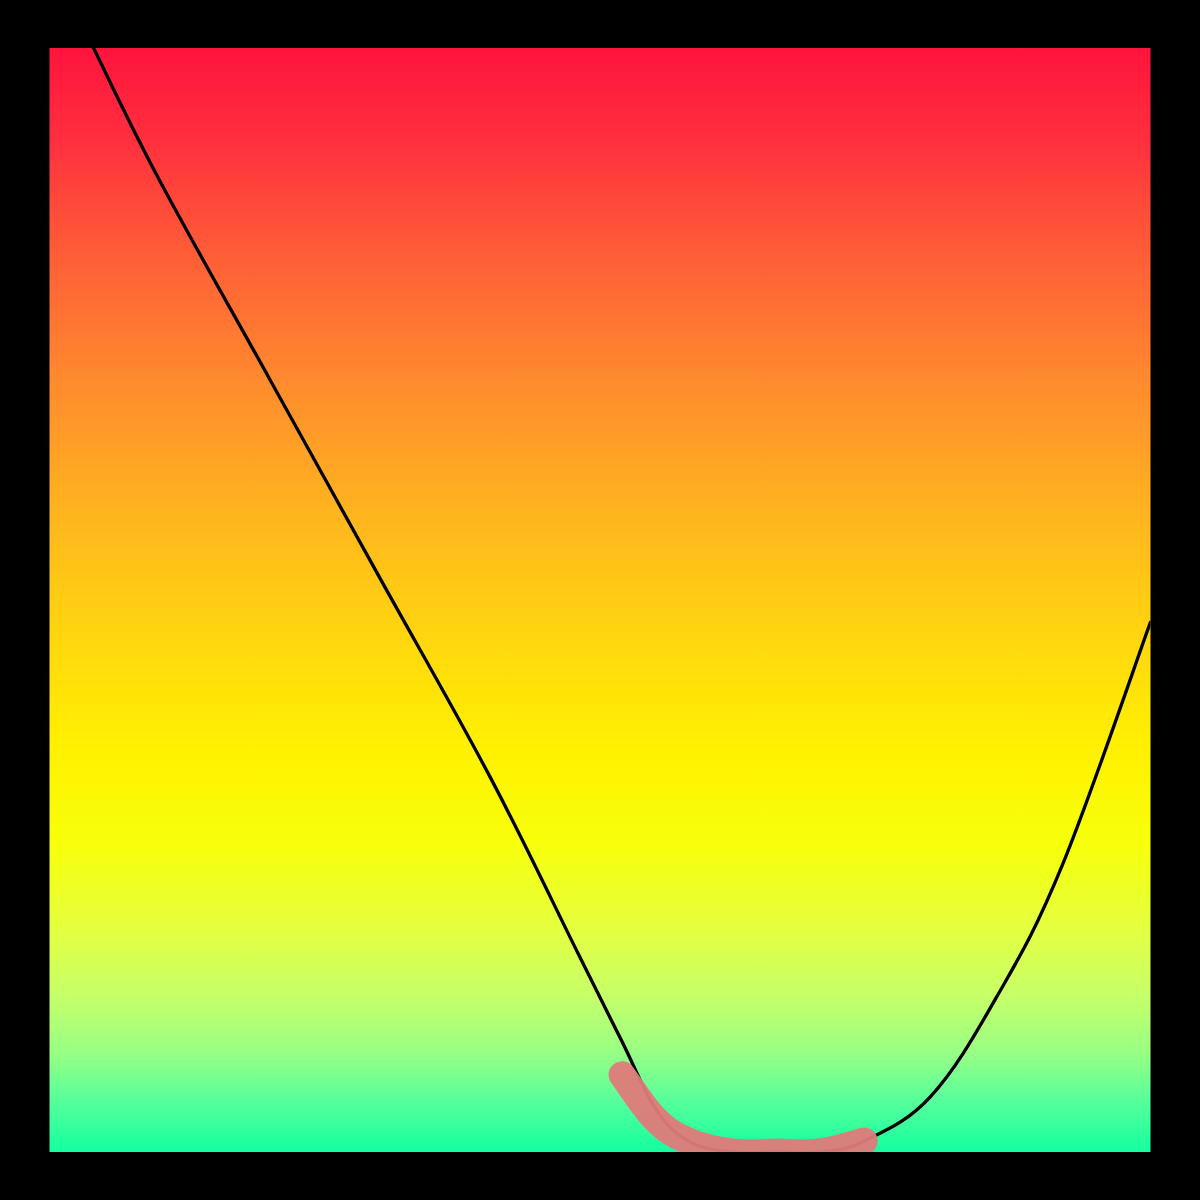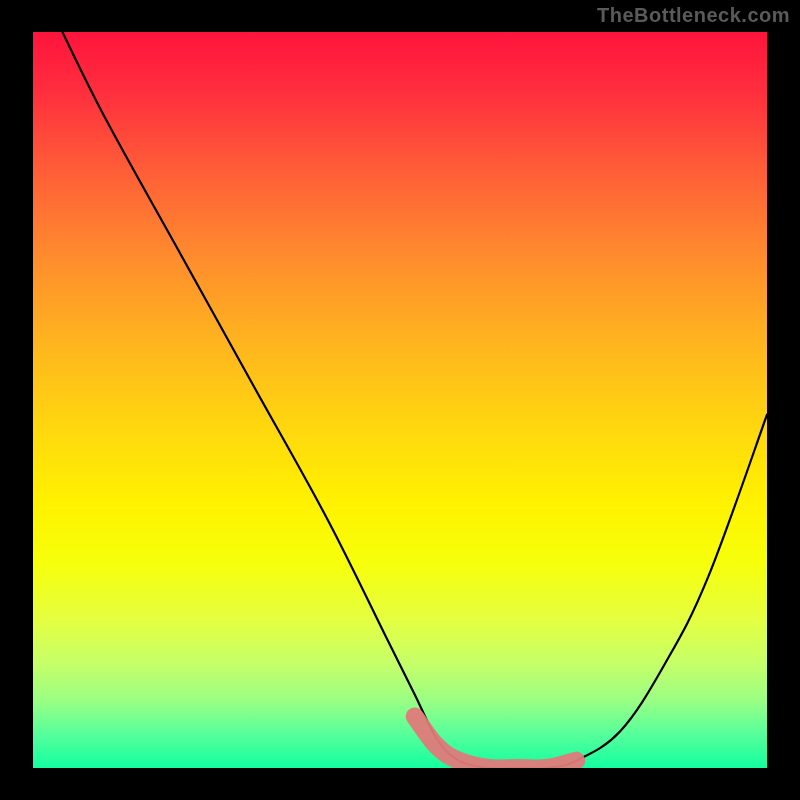--- a/index.html
+++ b/index.html
@@ -53,20 +53,19 @@
     position: absolute;
     inset: 0;
     width: 100%;
     height: 100%;
   }
 </style>
 </head>
 <body>
 
 <div class="frame">
-  <div class="watermark">TheBottleneck.com</div>
   <div class="plot-area">
     <svg class="plot" viewBox="0 0 734 736" preserveAspectRatio="none">
       <path id="curve-path" fill="none" stroke="#000" stroke-width="2.2" stroke-linejoin="round" stroke-linecap="round" d="M 29.36 0.00 C 37.29 15.90, 52.26 48.58, 73.40 88.32 C 94.54 128.06, 120.38 173.11, 146.80 220.80 C 173.22 268.49, 193.78 305.59, 220.20 353.28 C 246.62 400.97, 269.82 440.72, 293.60 485.76 C 317.38 530.80, 336.47 571.72, 352.32 603.52 C 368.17 635.32, 372.43 643.85, 381.68 662.40 C 390.93 680.95, 395.77 694.64, 403.70 706.56 C 411.63 718.48, 416.47 723.34, 425.72 728.64 C 434.97 733.94, 444.51 734.68, 455.08 736.00 C 465.65 737.32, 473.87 736.00, 484.44 736.00 C 495.01 736.00, 503.23 737.32, 513.80 736.00 C 524.37 734.68, 529.95 735.26, 543.16 728.64 C 556.37 722.02, 571.35 716.42, 587.20 699.20 C 603.05 681.98, 615.39 660.78, 631.24 632.96 C 647.09 605.14, 656.78 589.68, 675.28 544.64 C 693.78 499.60, 723.43 411.87, 734.00 382.72"></path>
       <path id="highlight-path" fill="none" stroke="#e07a7a" stroke-width="18" stroke-linecap="round" stroke-linejoin="round" opacity="0.95" d="M 381.68 684.48 C 385.64 689.78, 395.77 705.97, 403.70 713.92 C 411.63 721.87, 416.47 724.67, 425.72 728.64 C 434.97 732.61, 444.51 734.68, 455.08 736.00 C 465.65 737.32, 473.87 736.00, 484.44 736.00 C 495.01 736.00, 503.23 737.32, 513.80 736.00 C 524.37 734.68, 537.88 729.96, 543.16 728.64"></path>
     </svg>
   </div>
 </div>
 
 </body></html>

